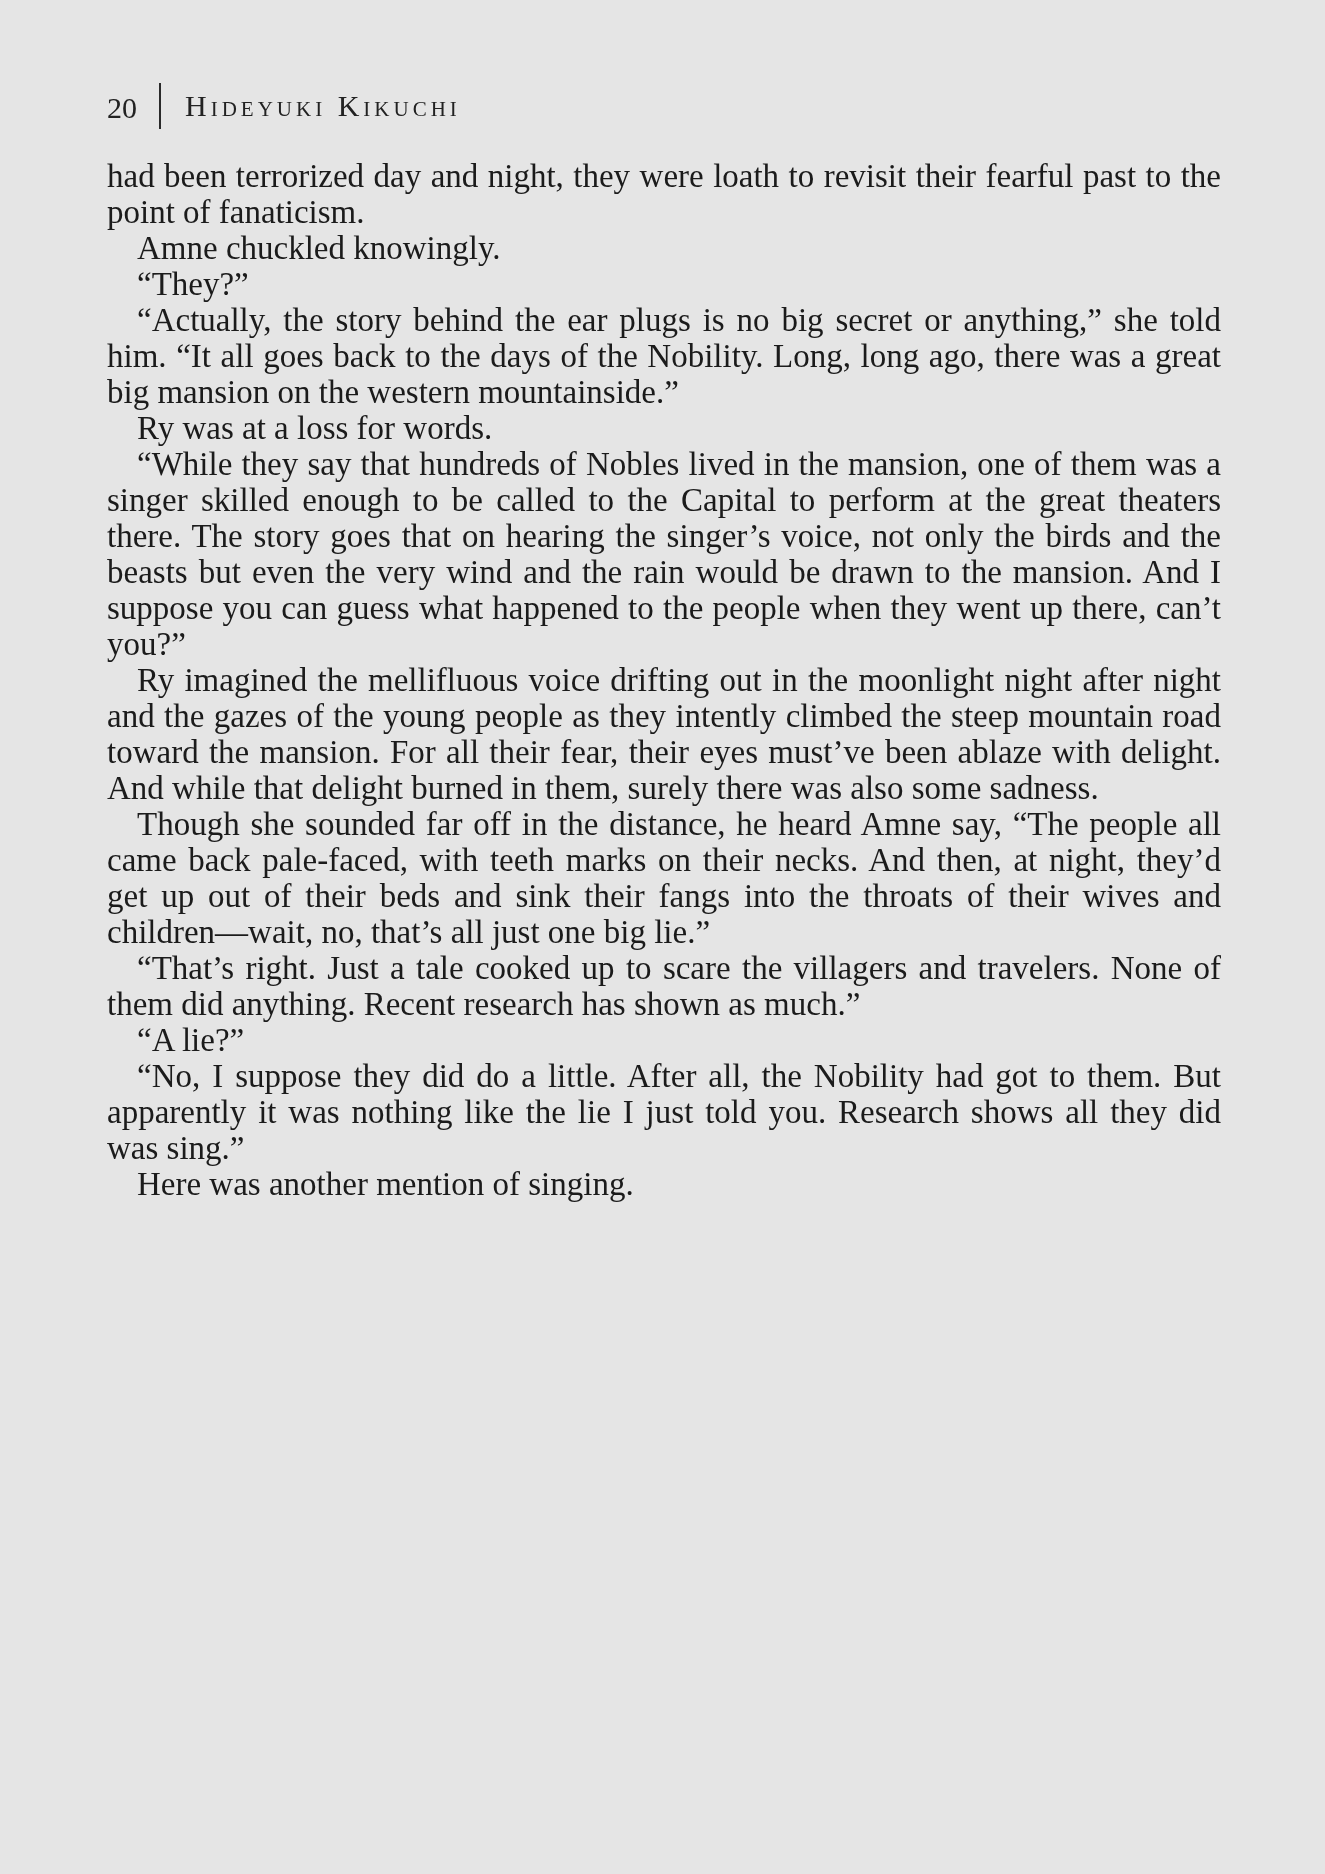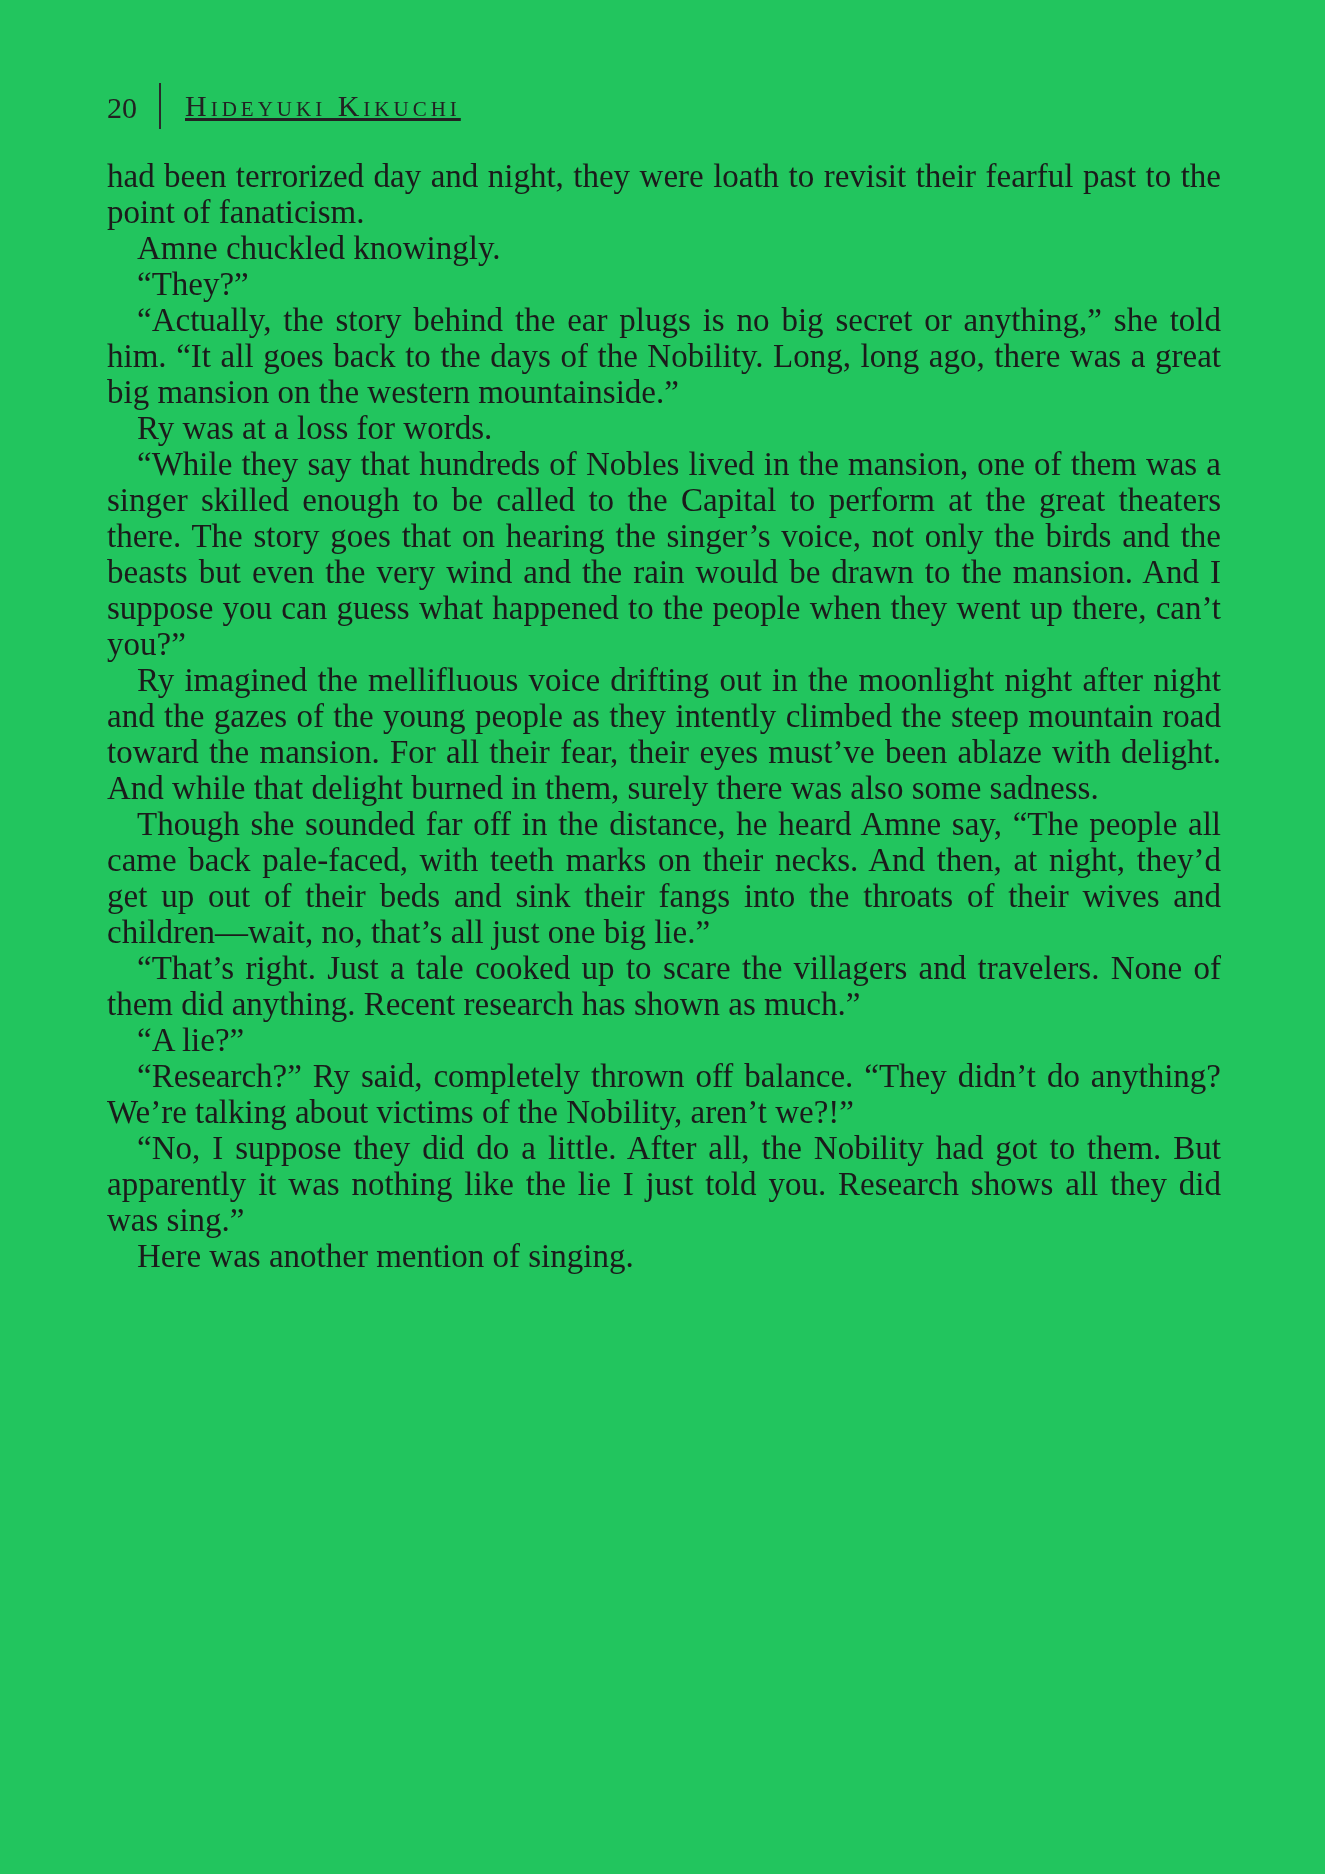--- a/index.html
+++ b/index.html
@@ -12,21 +12,21 @@
     height: 1874px;
     font-family: "Liberation Serif", serif;
     color: #1b1b1b;
     overflow: hidden;
   }
   .page {
     box-sizing: border-box;
     width: 1325px;
     height: 1874px;
     padding: 82px 104px 0 107px;
-    background: #22c55e;
+    background: #e5e5e5;
   }
   .running-header {
     display: flex;
     align-items: center;
     height: 48px;
     margin-bottom: 28px;
   }
   .page-number {
     font-size: 30px;
     color: #222222;
@@ -38,21 +38,20 @@
     height: 46px;
     background: #2a2a2a;
     margin: 0 24px 0 22px;
   }
   .running-head {
     font-variant: small-caps;
     font-size: 30px;
     letter-spacing: 4px;
     color: #222222;
     line-height: 1;
-    text-decoration: underline;
   }
   .text-block {
     font-size: 33px;
     line-height: 36px;
     text-align: justify;
     text-justify: inter-word;
   }
   .para {
     margin: 0;
     text-indent: 30px;
@@ -76,18 +75,17 @@
     <p class="para no-indent">had been terrorized day and night, they were loath to revisit their fearful past to the point of fanaticism.</p>
     <p class="para">Amne chuckled knowingly.</p>
     <p class="para">“They?”</p>
     <p class="para">“Actually, the story behind the ear plugs is no big secret or anything,” she told him. “It all goes back to the days of the Nobility. Long, long ago, there was a great big mansion on the western mountainside.”</p>
     <p class="para">Ry was at a loss for words.</p>
     <p class="para">“While they say that hundreds of Nobles lived in the mansion, one of them was a singer skilled enough to be called to the Capital to perform at the great theaters there. The story goes that on hearing the singer’s voice, not only the birds and the beasts but even the very wind and the rain would be drawn to the mansion. And I suppose you can guess what happened to the people when they went up there, can’t you?”</p>
     <p class="para">Ry imagined the mellifluous voice drifting out in the moonlight night after night and the gazes of the young people as they intently climbed the steep mountain road toward the mansion. For all their fear, their eyes must’ve been ablaze with delight. And while that delight burned in them, surely there was also some sadness.</p>
     <p class="para">Though she sounded far off in the distance, he heard Amne say, “The people all came back pale-faced, with teeth marks on their necks. And then, at night, they’d get up out of their beds and sink their fangs into the throats of their wives and children—wait, no, that’s all just one big lie.”</p>
     <p class="para">“That’s right. Just a tale cooked up to scare the villagers and travelers. None of them did anything. Recent research has shown as much.”</p>
     <p class="para">“A lie?”</p>
-    <p class="para">“Research?” Ry said, completely thrown off balance. “They didn’t do anything? We’re talking about victims of the Nobility, aren’t we?!”</p>
     <p class="para">“No, I suppose they did do a little. After all, the Nobility had got to them. But apparently it was nothing like the lie I just told you. Research shows all they did was sing.”</p>
     <p class="para">Here was another mention of singing.</p>
   </main>
 
 </div>
 
 </body></html>

